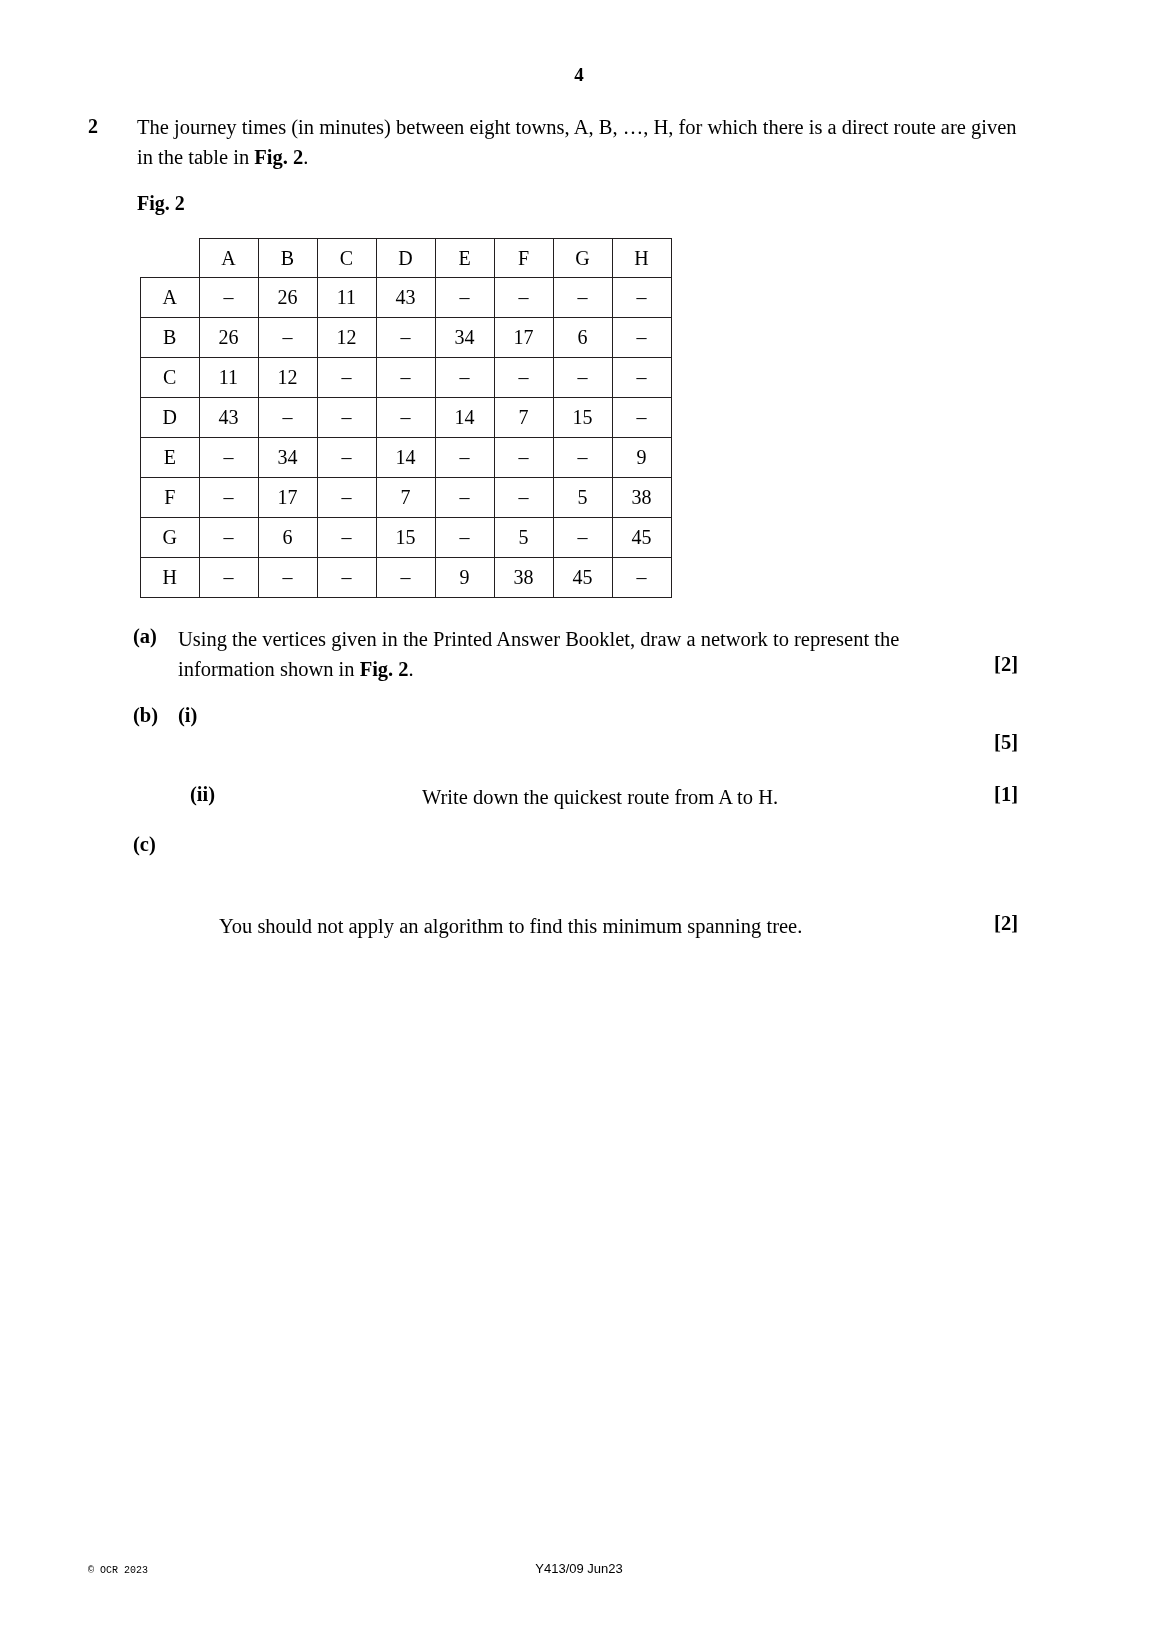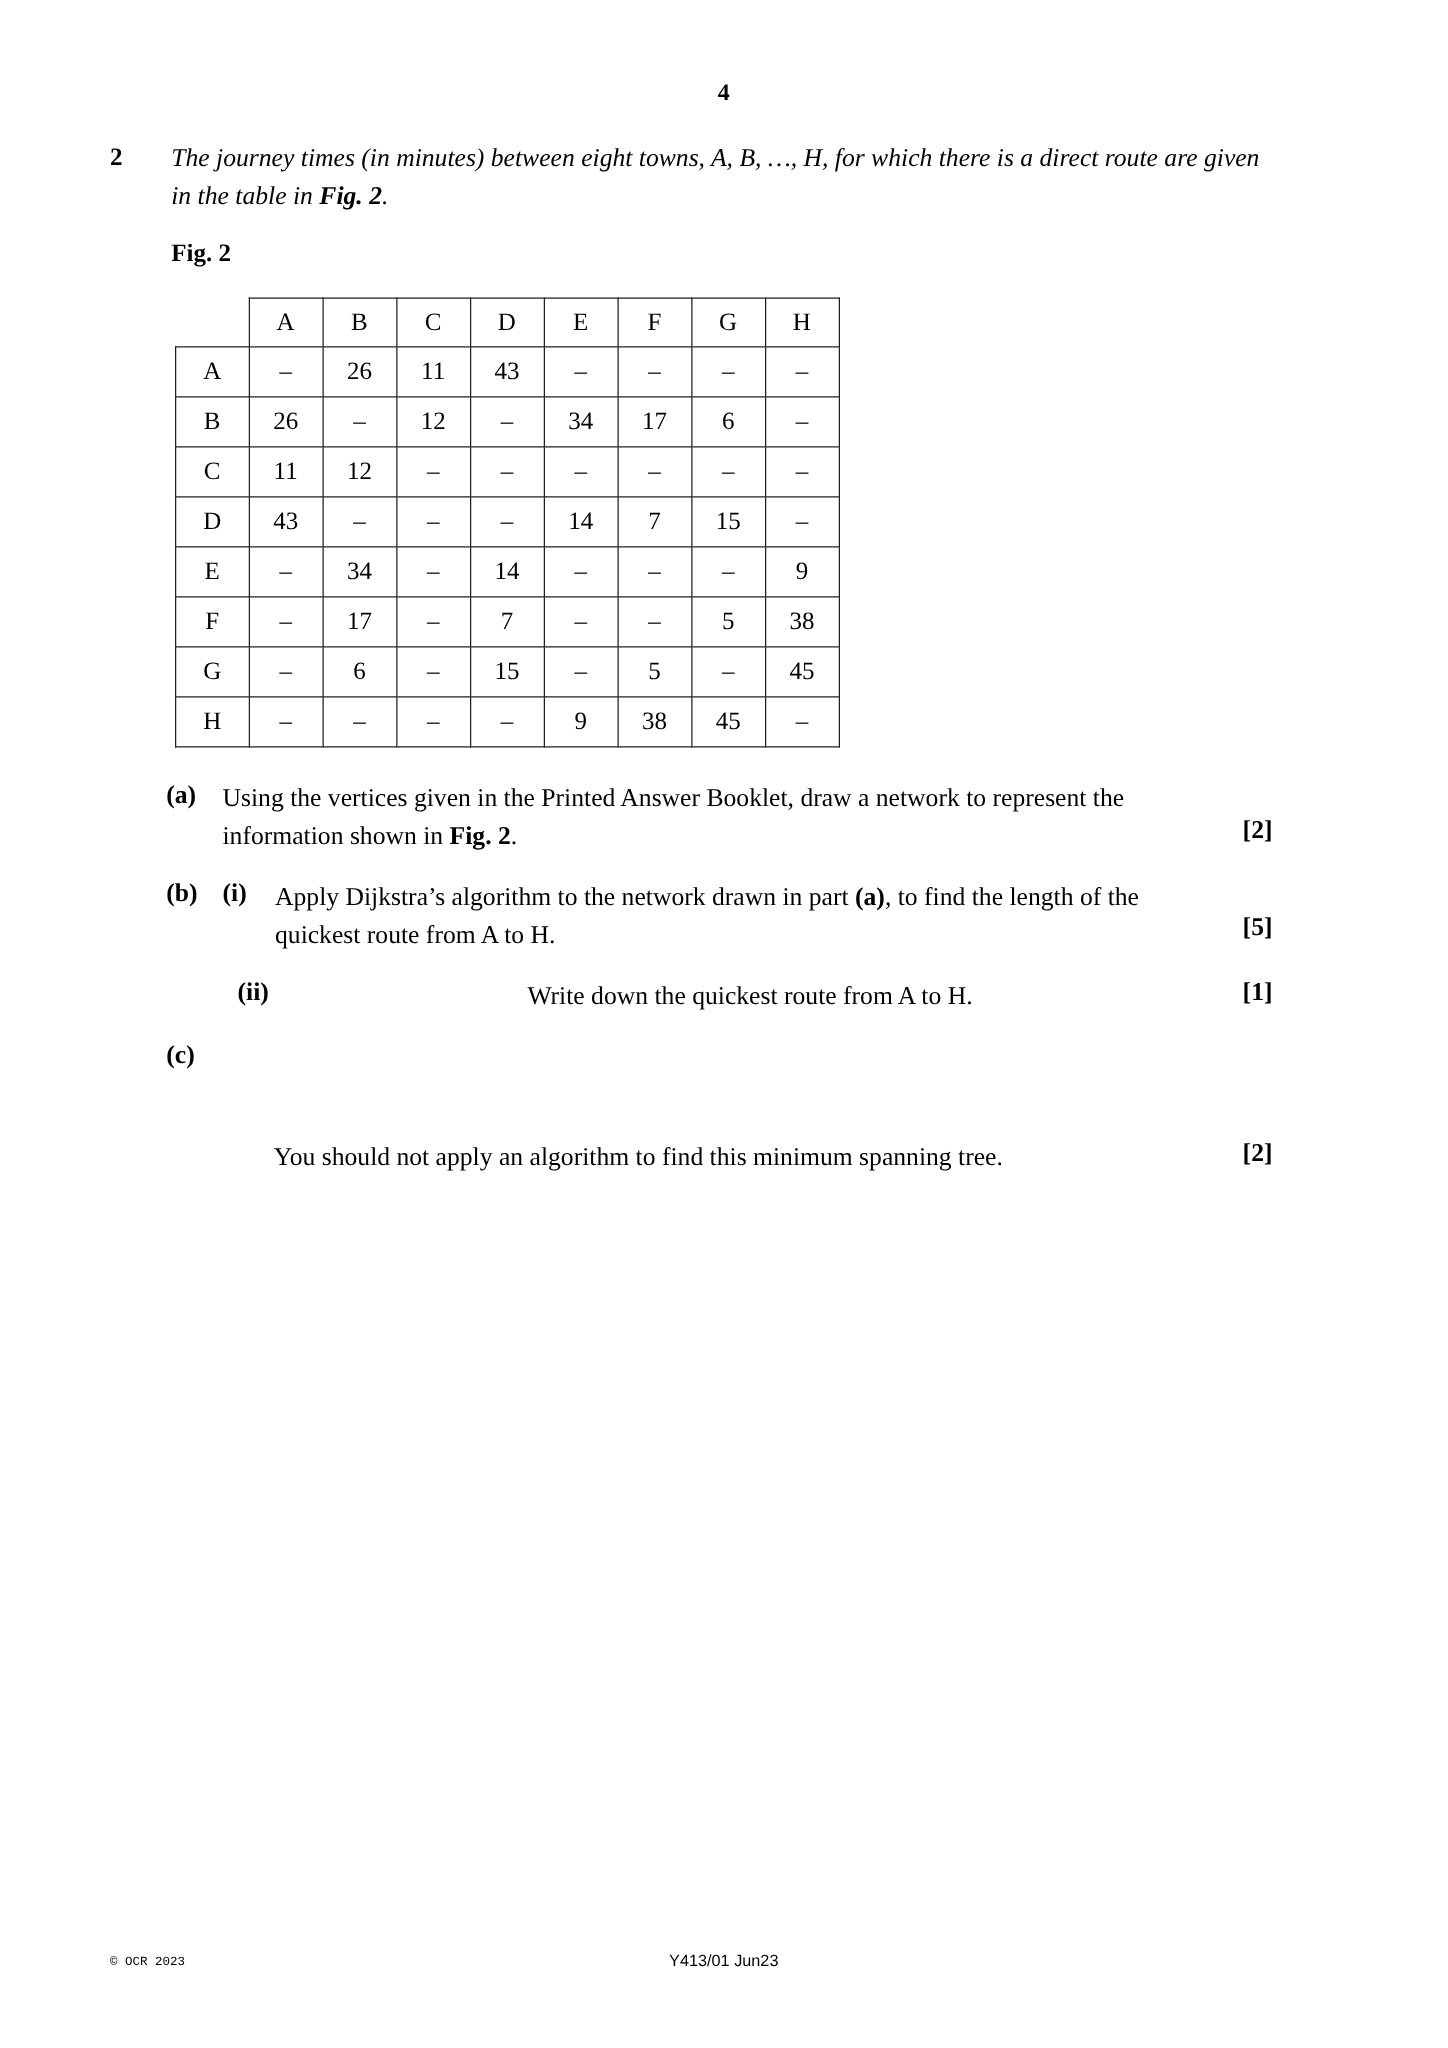--- a/index.html
+++ b/index.html
@@ -37,21 +37,20 @@
     font-weight: bold;
   }
   .q-stem {
     position: absolute;
     left: 137px;
     top: 113px;
     width: 880px;
     font-size: 20.5px;
     line-height: 1.45;
     text-align: left;
-    font-style: italic;
   }
   .fig-label {
     position: absolute;
     left: 137px;
     top: 192px;
     font-size: 20px;
     font-weight: bold;
   }
   b, .bold { font-weight: bold; }
 
@@ -251,29 +250,26 @@
   </div>
 
   <div class="part-tag" style="left:133px; top:625px;">(a)</div>
   <div class="part-body" style="left:178px; top:625px; width:800px;">
     <span>Using the vertices given in the Printed Answer Booklet, draw a network to represent the information shown in </span><b>Fig. 2</b><span>.</span>
   </div>
   <div class="marks" style="top:653px;">[2]</div>
 
   <div class="part-tag" style="left:133px; top:704px;">(b)</div>
   <div class="part-tag" style="left:178px; top:704px;">(i)</div>
-  <div class="part-body" style="left:220px; top:704px; width:760px;">
-    <span>Apply Dijkstra’s algorithm to the network drawn in part </span><b>(a)</b><span>, to find the length of the quickest route from A to H.</span>
-  </div>
   <div class="marks" style="top:731px;">[5]</div>
 
   <div class="part-tag" style="left:190px; top:783px;">(ii)</div>
   <div class="part-body" style="left:220px; top:783px; width:760px;text-align:center;">Write down the quickest route from A to H.</div>
   <div class="marks" style="top:783px;">[1]</div>
 
   <div class="part-tag" style="left:133px; top:833px;">(c)</div>
   <div class="part-body" style="left:178px; top:912px; width:840px;margin-left:41px;">You should not apply an algorithm to find this minimum spanning tree.</div>
   <div class="marks" style="top:912px;">[2]</div>
 
   <div class="footer-left">© OCR 2023</div>
-  <div class="footer-center">Y413/01 Jun23</div>
+  <div class="footer-center">Y413/09 Jun23</div>
 
 </div>
 
 </body></html>

